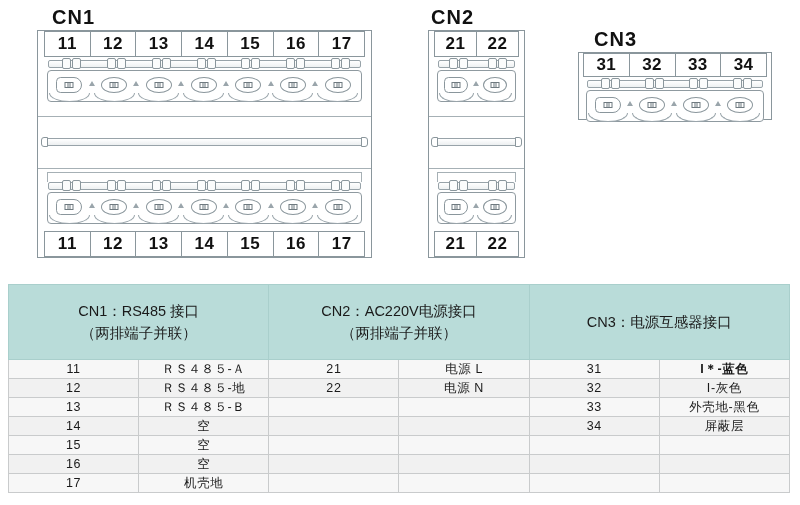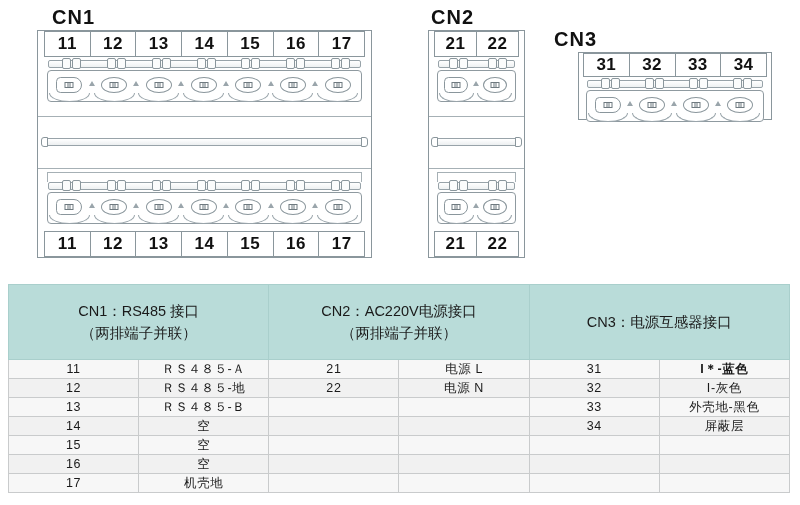--- a/index.html
+++ b/index.html
@@ -377,21 +377,21 @@
     <div class="scallop" style="left: 438.54px; top: 215px; width: 35.42px; height: 9px;"></div>
     <div class="tri" style="left: 472.5px; top: 203px;"></div>
     <div class="screw" style="left: 482.815px; top: 199px; width: 23.87px; height: 16px;">
       <div class="screw-slot"></div>
     </div>
     <div class="scallop" style="left: 477.04px; top: 215px; width: 35.42px; height: 9px;"></div>
     <div class="num-row" style="left: 434px; top: 231px; width: 85px; height: 26px;">
       <div class="num-cell">21</div>
       <div class="num-cell">22</div>
     </div>
-    <div class="connector-title" style="left: 554px; top: 28px;">CN3</div>
+    <div class="connector-title" style="left: 594px; top: 28px;">CN3</div>
     <div class="strip" style="left: 578px; top: 52px; width: 194px; height: 68px;"></div>
     <div class="num-row" style="left: 583px; top: 53px; width: 184px; height: 24px;">
       <div class="num-cell">31</div>
       <div class="num-cell">32</div>
       <div class="num-cell">33</div>
       <div class="num-cell">34</div>
     </div>
     <div class="rail" style="left: 587px; top: 80px; width: 176px; height: 8px;"></div>
     <div class="rail-pin" style="left: 601px; top: 78px;"></div>
     <div class="rail-pin" style="left: 611px; top: 78px;"></div>

